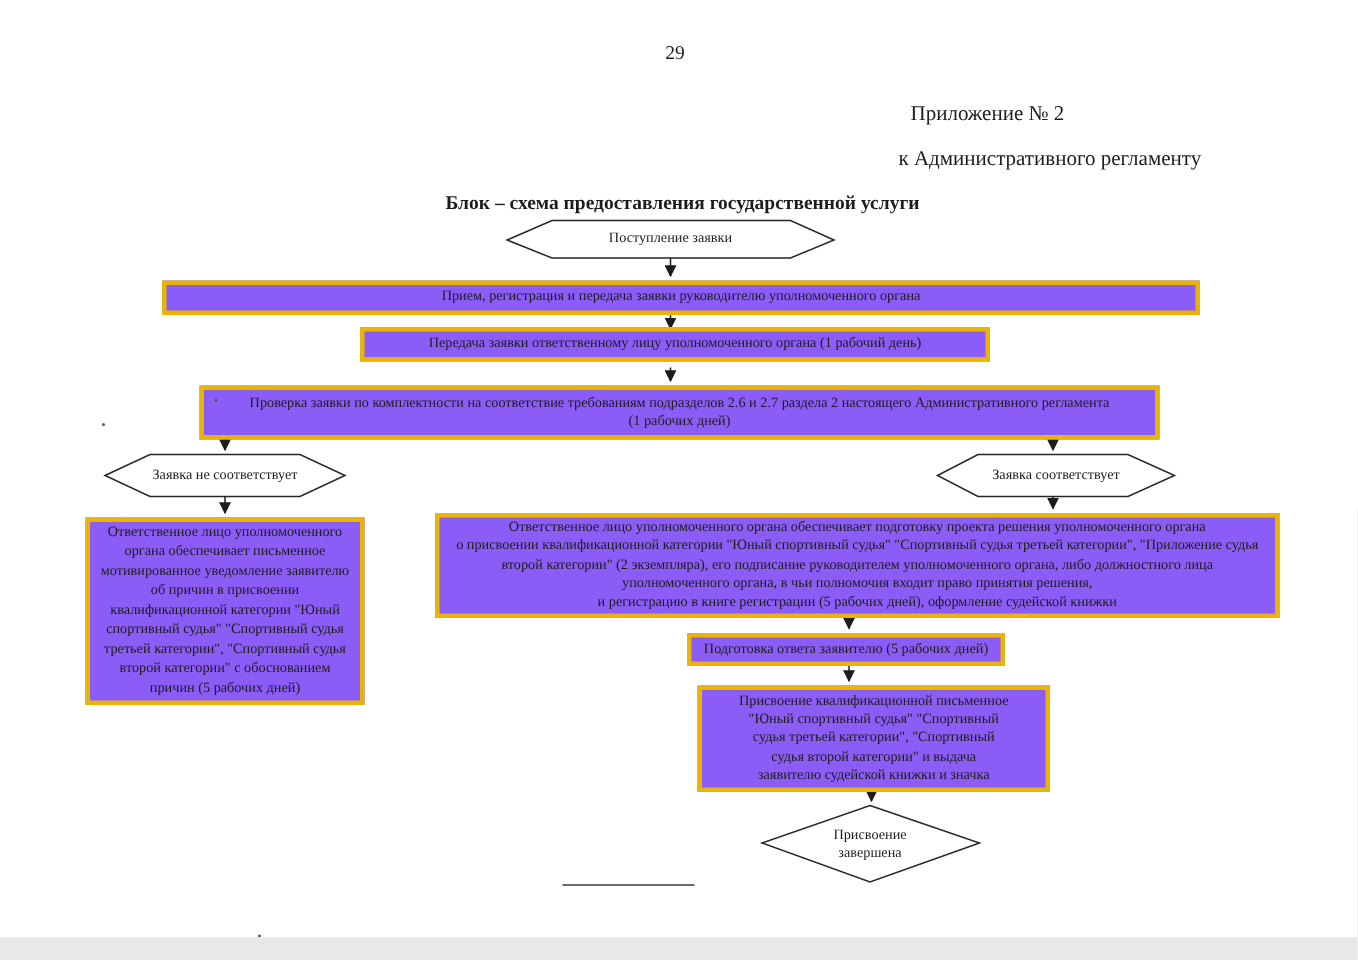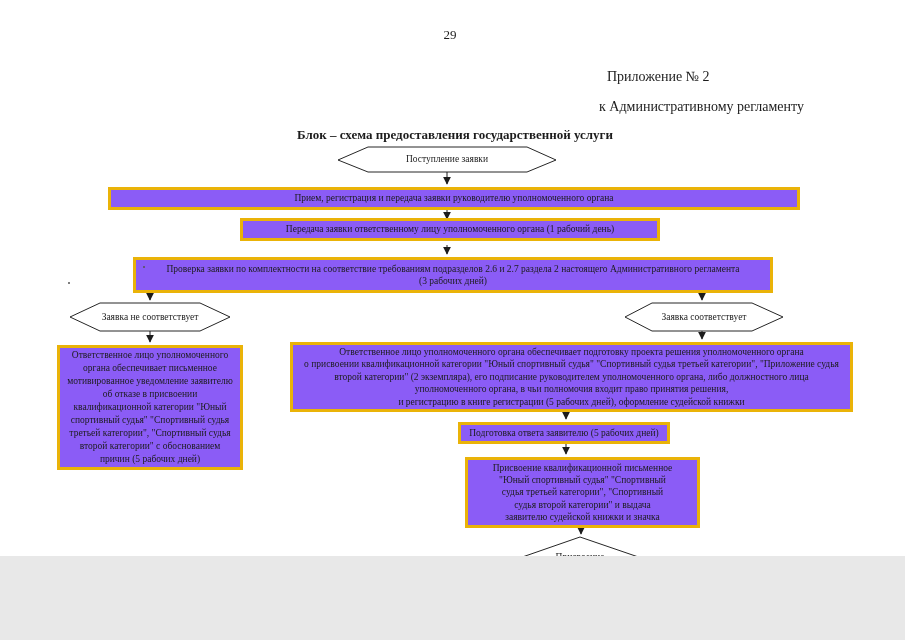--- a/index.html
+++ b/index.html
@@ -1,18 +1,18 @@
 <!DOCTYPE html>
 <html><head>
 <meta charset="utf-8">
 <style>
   html,body{margin:0;padding:0;background:#e8e8e8;}
   .page{
     position:relative;
-    width:905px;height:556px;
+    width:905px;height:625px;
     margin:0 auto;
     background:#ffffff;
     font-family:"Liberation Serif","DejaVu Serif",serif;
     color:#1c1c1c;
     overflow:hidden;
   }
   .abs{position:absolute;}
   .pagenum{left:430px;top:27px;width:40px;text-align:center;font-size:13px;}
   .appendix1{left:607px;top:69px;font-size:14px;}
   .appendix2{left:599px;top:99px;font-size:14px;}
@@ -43,21 +43,21 @@
   .l-end{left:520px;top:551px;width:120px;}
   .dot{position:absolute;z-index:3;width:2px;height:2px;background:#555;border-radius:1px;}
 </style>
 </head>
 <body>
 
 <div class="page">
 
   <div class="abs pagenum">29</div>
   <div class="abs appendix1">Приложение № 2</div>
-  <div class="abs appendix2">к Административному регламенту</div>
+  <div class="abs appendix2">к Административного регламенту</div>
   <div class="abs title">Блок – схема предоставления государственной услуги</div>
 
   <svg class="overlay" width="905" height="640" viewBox="0 0 905 640">
     <defs>
       <marker id="arr" viewBox="0 0 10 10" refX="9" refY="5" markerWidth="8" markerHeight="8" orient="auto-start-reverse">
         <path d="M0,0 L10,5 L0,10 z" fill="#1c1c1c"></path>
       </marker>
     </defs>
 
     <polygon points="338,160 368,147 527,147 556,160 527,172 368,172" fill="none" stroke="#262626" stroke-width="1"></polygon>
@@ -85,30 +85,30 @@
     <div class="inner">Прием, регистрация и передача заявки руководителю уполномоченного органа</div>
   </div>
 
   <div class="box b-step2">
     <div class="inner">Передача заявки ответственному лицу уполномоченного органа (1 рабочий день)</div>
   </div>
 
   <div class="box b-step3">
     <div class="inner">
       <div class="ln">Проверка заявки по комплектности на соответствие требованиям подразделов 2.6 и 2.7 раздела 2 настоящего Административного регламента</div>
-      <div class="ln">(3 рабочих дней)</div>
+      <div class="ln">(1 рабочих дней)</div>
     </div>
   </div>
 
   <div class="box b-reject">
     <div class="inner">
       <div class="ln">Ответственное лицо уполномоченного</div>
       <div class="ln">органа обеспечивает письменное</div>
       <div class="ln">мотивированное уведомление заявителю</div>
-      <div class="ln">об отказе в присвоении</div>
+      <div class="ln">об причин в присвоении</div>
       <div class="ln">квалификационной категории "Юный</div>
       <div class="ln">спортивный судья" "Спортивный судья</div>
       <div class="ln">третьей категории", "Спортивный судья</div>
       <div class="ln">второй категории" с обоснованием</div>
       <div class="ln">причин (5 рабочих дней)</div>
     </div>
   </div>
 
   <div class="box b-approve">
     <div class="inner">

